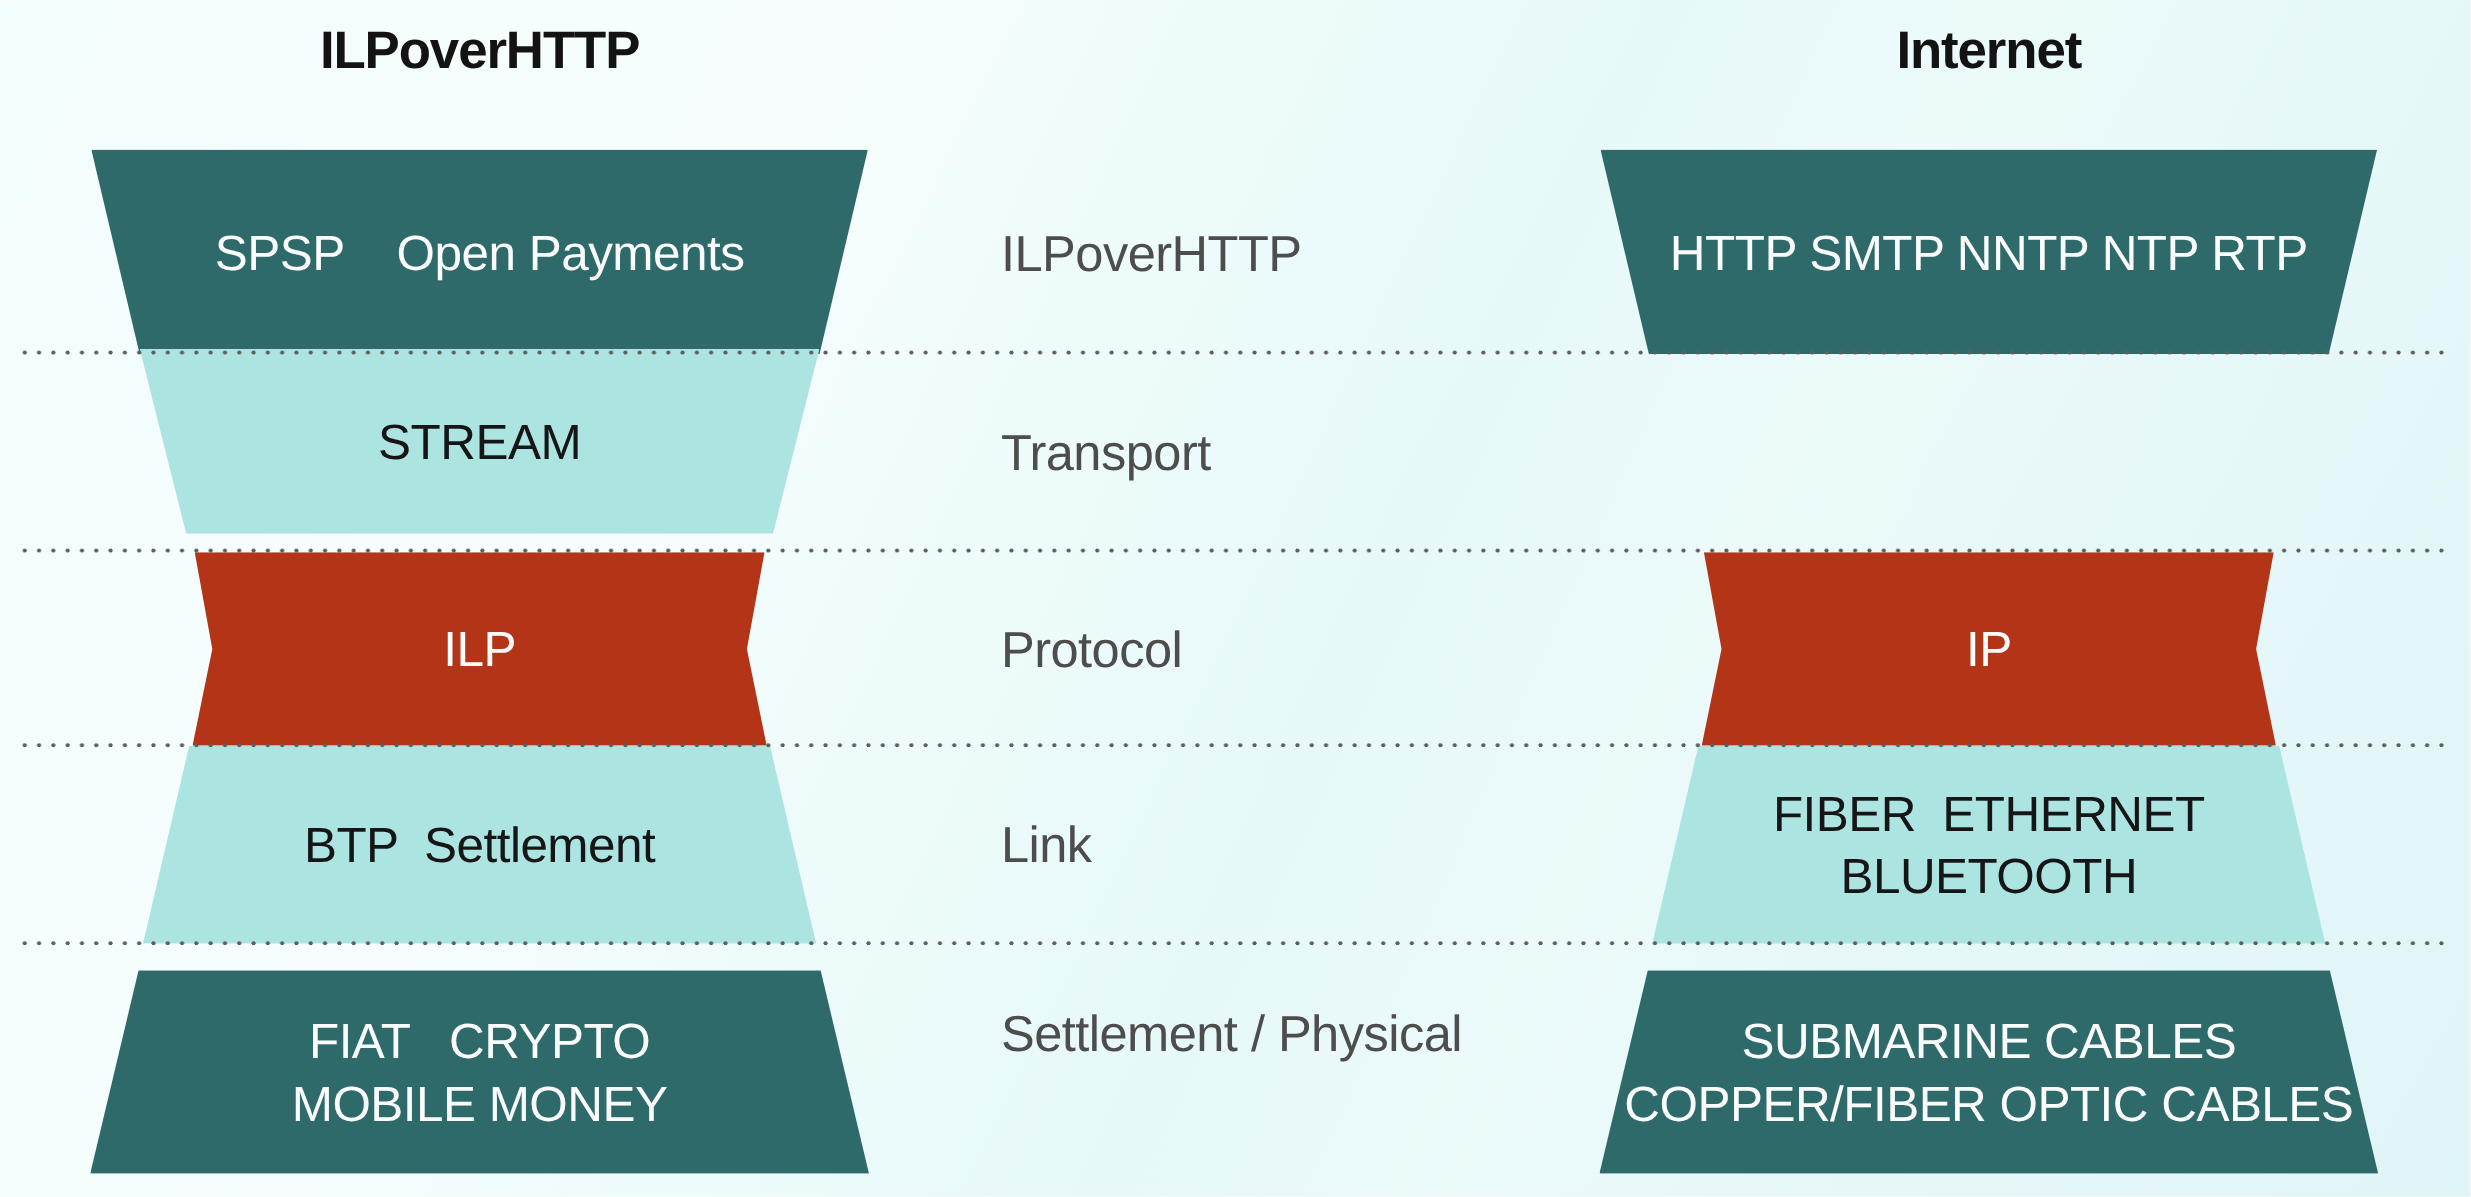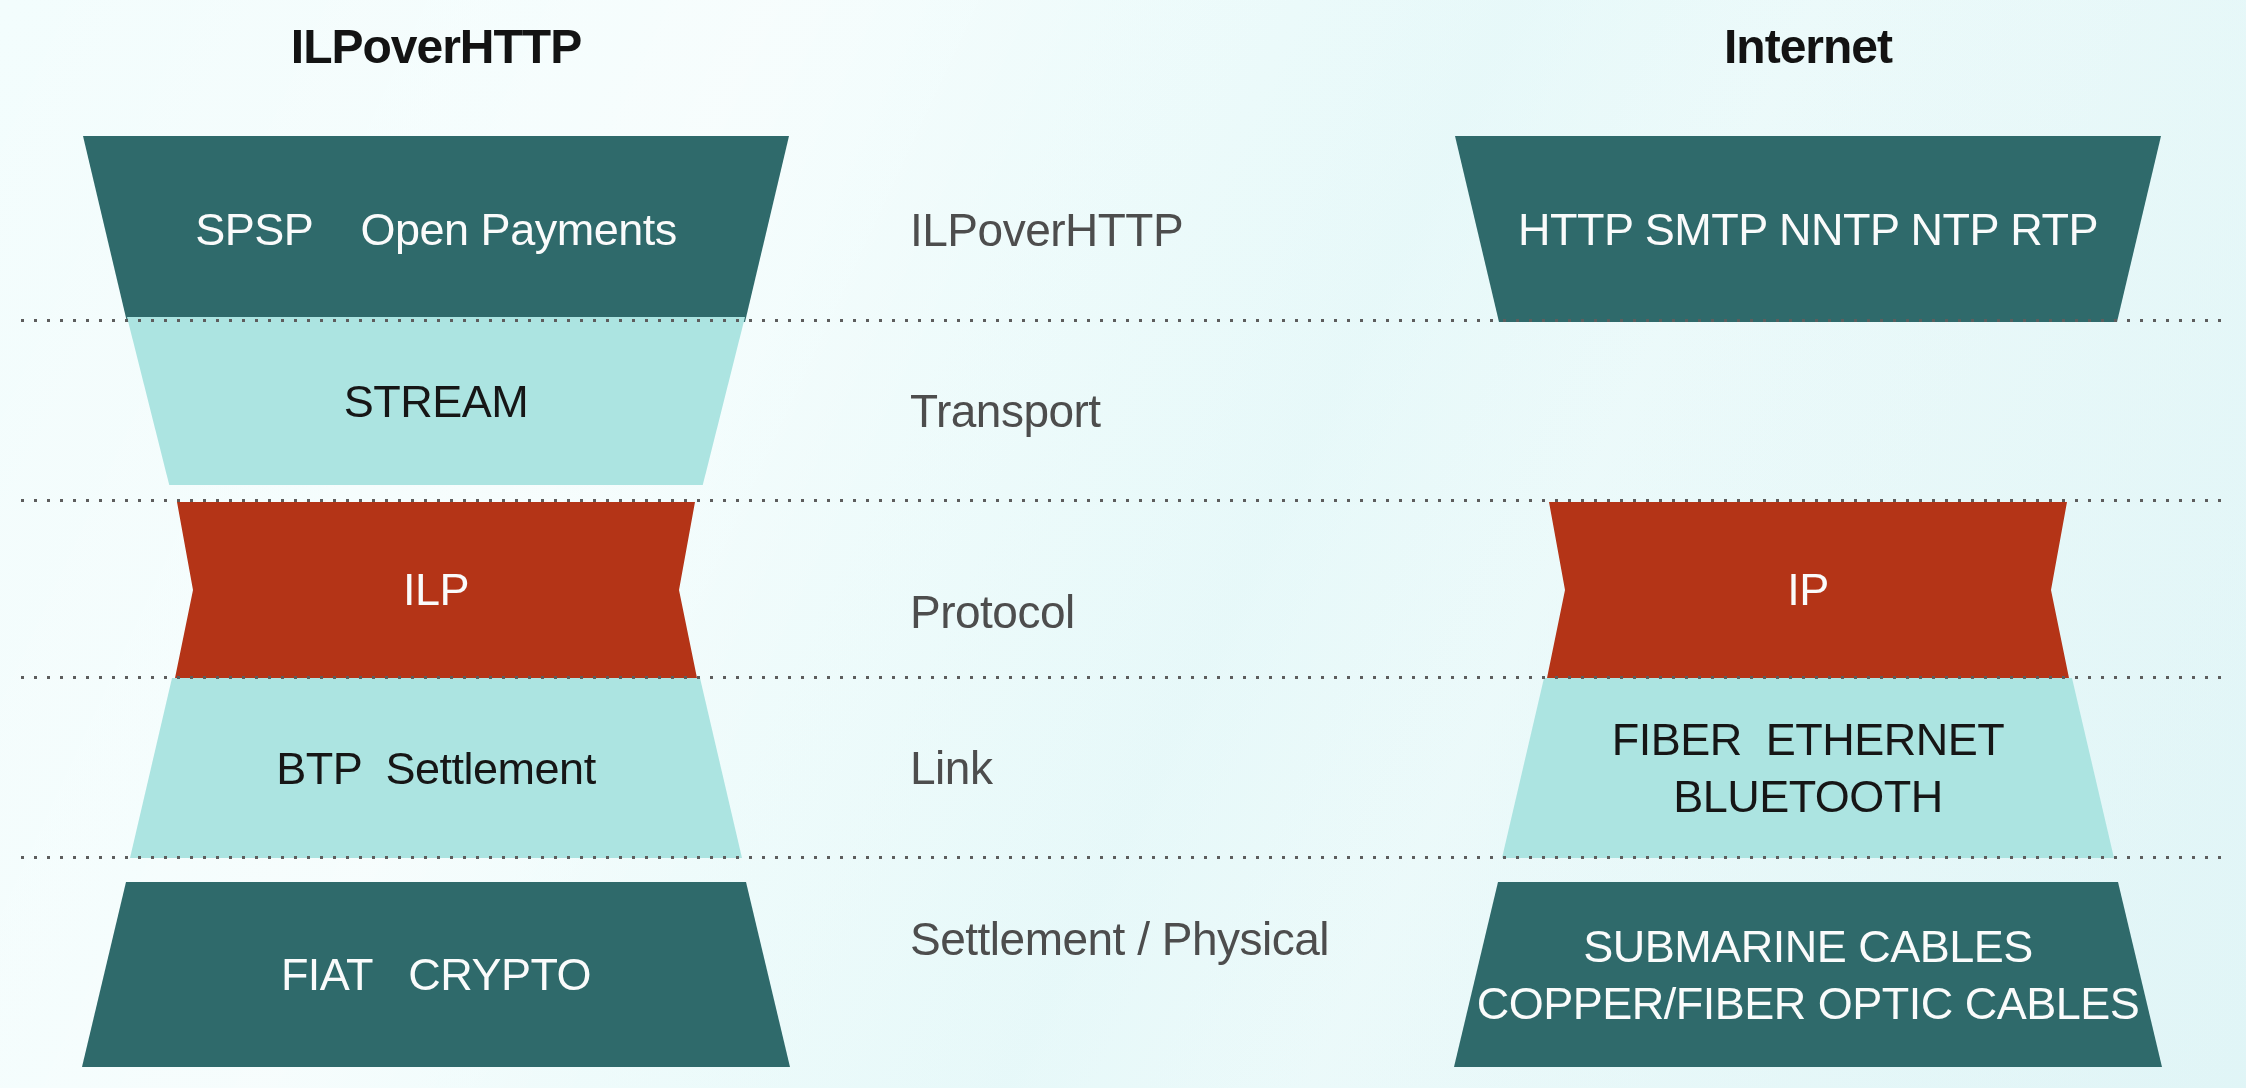--- a/index.html
+++ b/index.html
@@ -51,21 +51,21 @@
     background-size:13px 5px;background-repeat:repeat-x;background-position:0 50%;
   }
   .d1{top:318px;} .d2{top:498px;} .d3{top:675px;} .d4{top:855px;}
 
   .layer-label{
     position:absolute;left:910px;height:58px;
     display:flex;align-items:center;
     font-size:46px;color:var(--label);
     letter-spacing:-0.5px;
   }
-  .ll1{top:201px;} .ll2{top:382px;} .ll3{top:561px;margin-top:22px;} .ll4{top:739px;text-align:right;} .ll5{top:910px;}
+  .ll1{top:201px;} .ll2{top:382px;} .ll3{top:561px;} .ll4{top:739px;text-align:right;} .ll5{top:910px;}
 </style>
 </head>
 <body>
 
 <div id="page">
 
   <div class="title" style="left:83px;width:706px;">ILPoverHTTP</div>
   <div class="title" style="left:1455px;width:706px;">Internet</div>
 
   <div class="dotline d1"></div>
@@ -80,20 +80,21 @@
     <div class="line">STREAM</div>
   </div>
   <div class="band ls r3 red light-text">
     <div class="line">ILP</div>
   </div>
   <div class="band ls r4 cyan dark-text">
     <div class="line">BTP  Settlement</div>
   </div>
   <div class="band ls r5 teal light-text">
     <div class="line">FIAT   CRYPTO</div>
+    <div class="line">MOBILE MONEY</div>
   </div>
 
   <div class="layer-label ll1">ILPoverHTTP</div>
   <div class="layer-label ll2">Transport</div>
   <div class="layer-label ll3">Protocol</div>
   <div class="layer-label ll4">Link</div>
   <div class="layer-label ll5">Settlement / Physical</div>
 
   <div class="band rs r1 teal light-text">
     <div class="line">HTTP SMTP NNTP NTP RTP</div>

